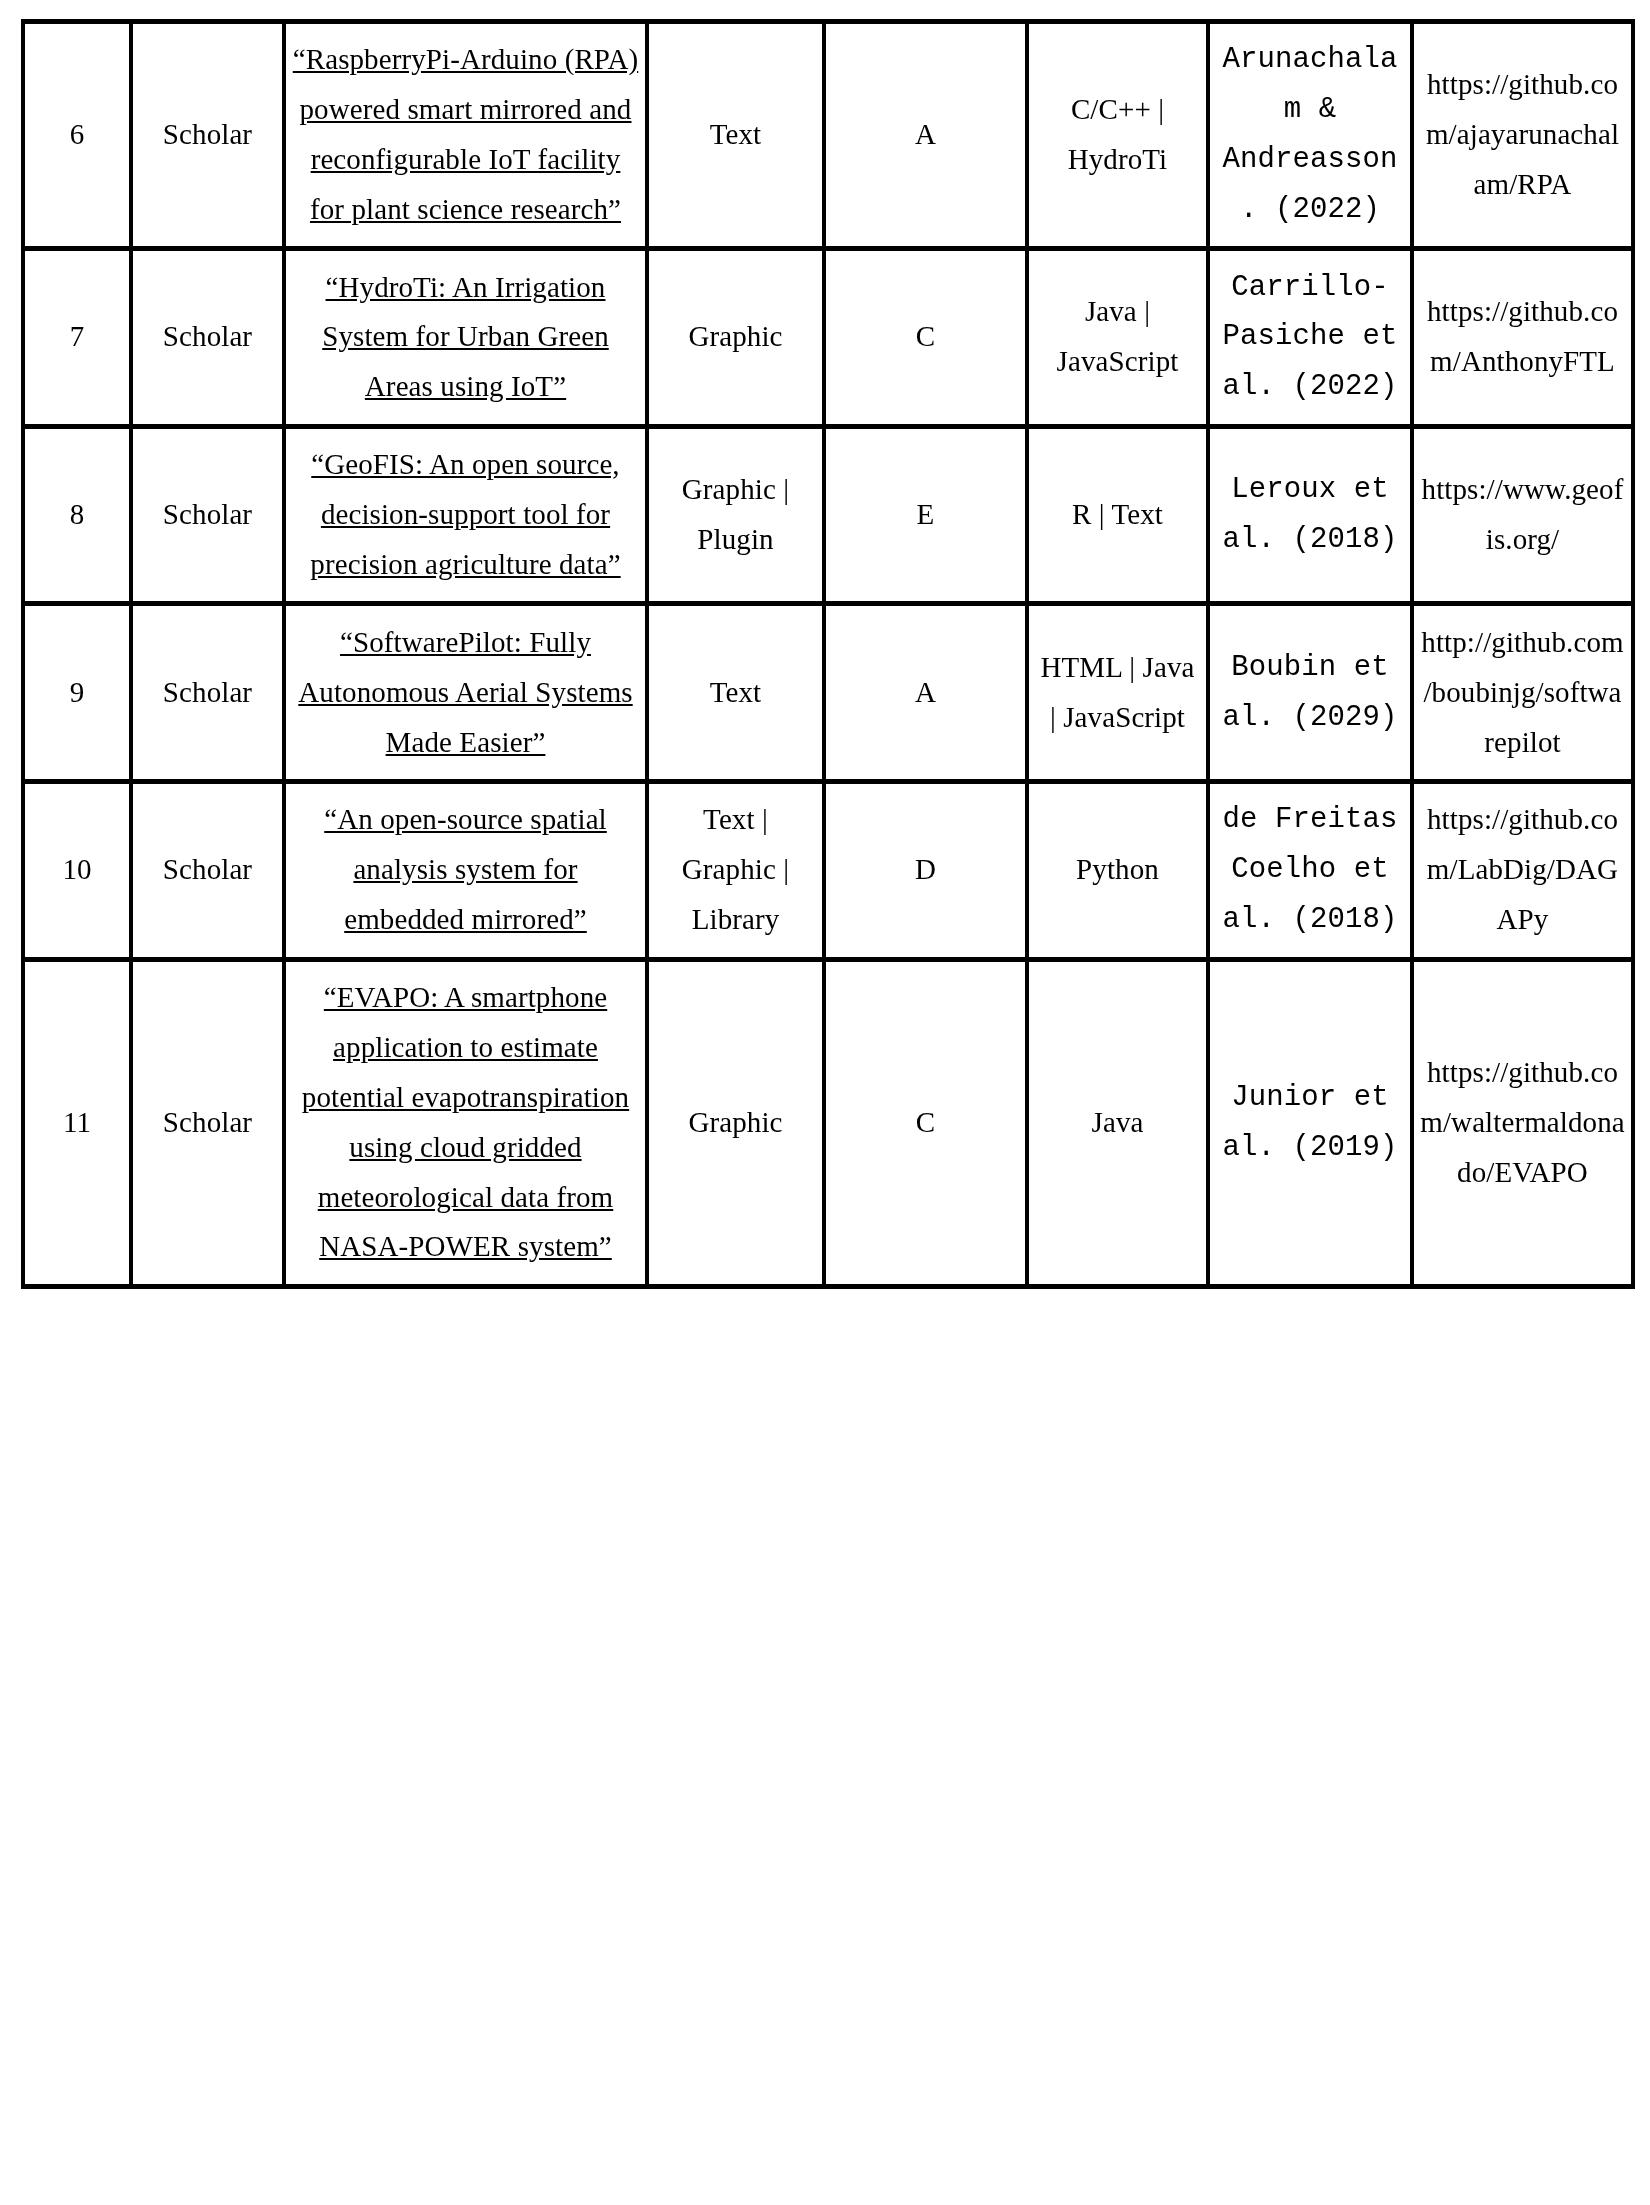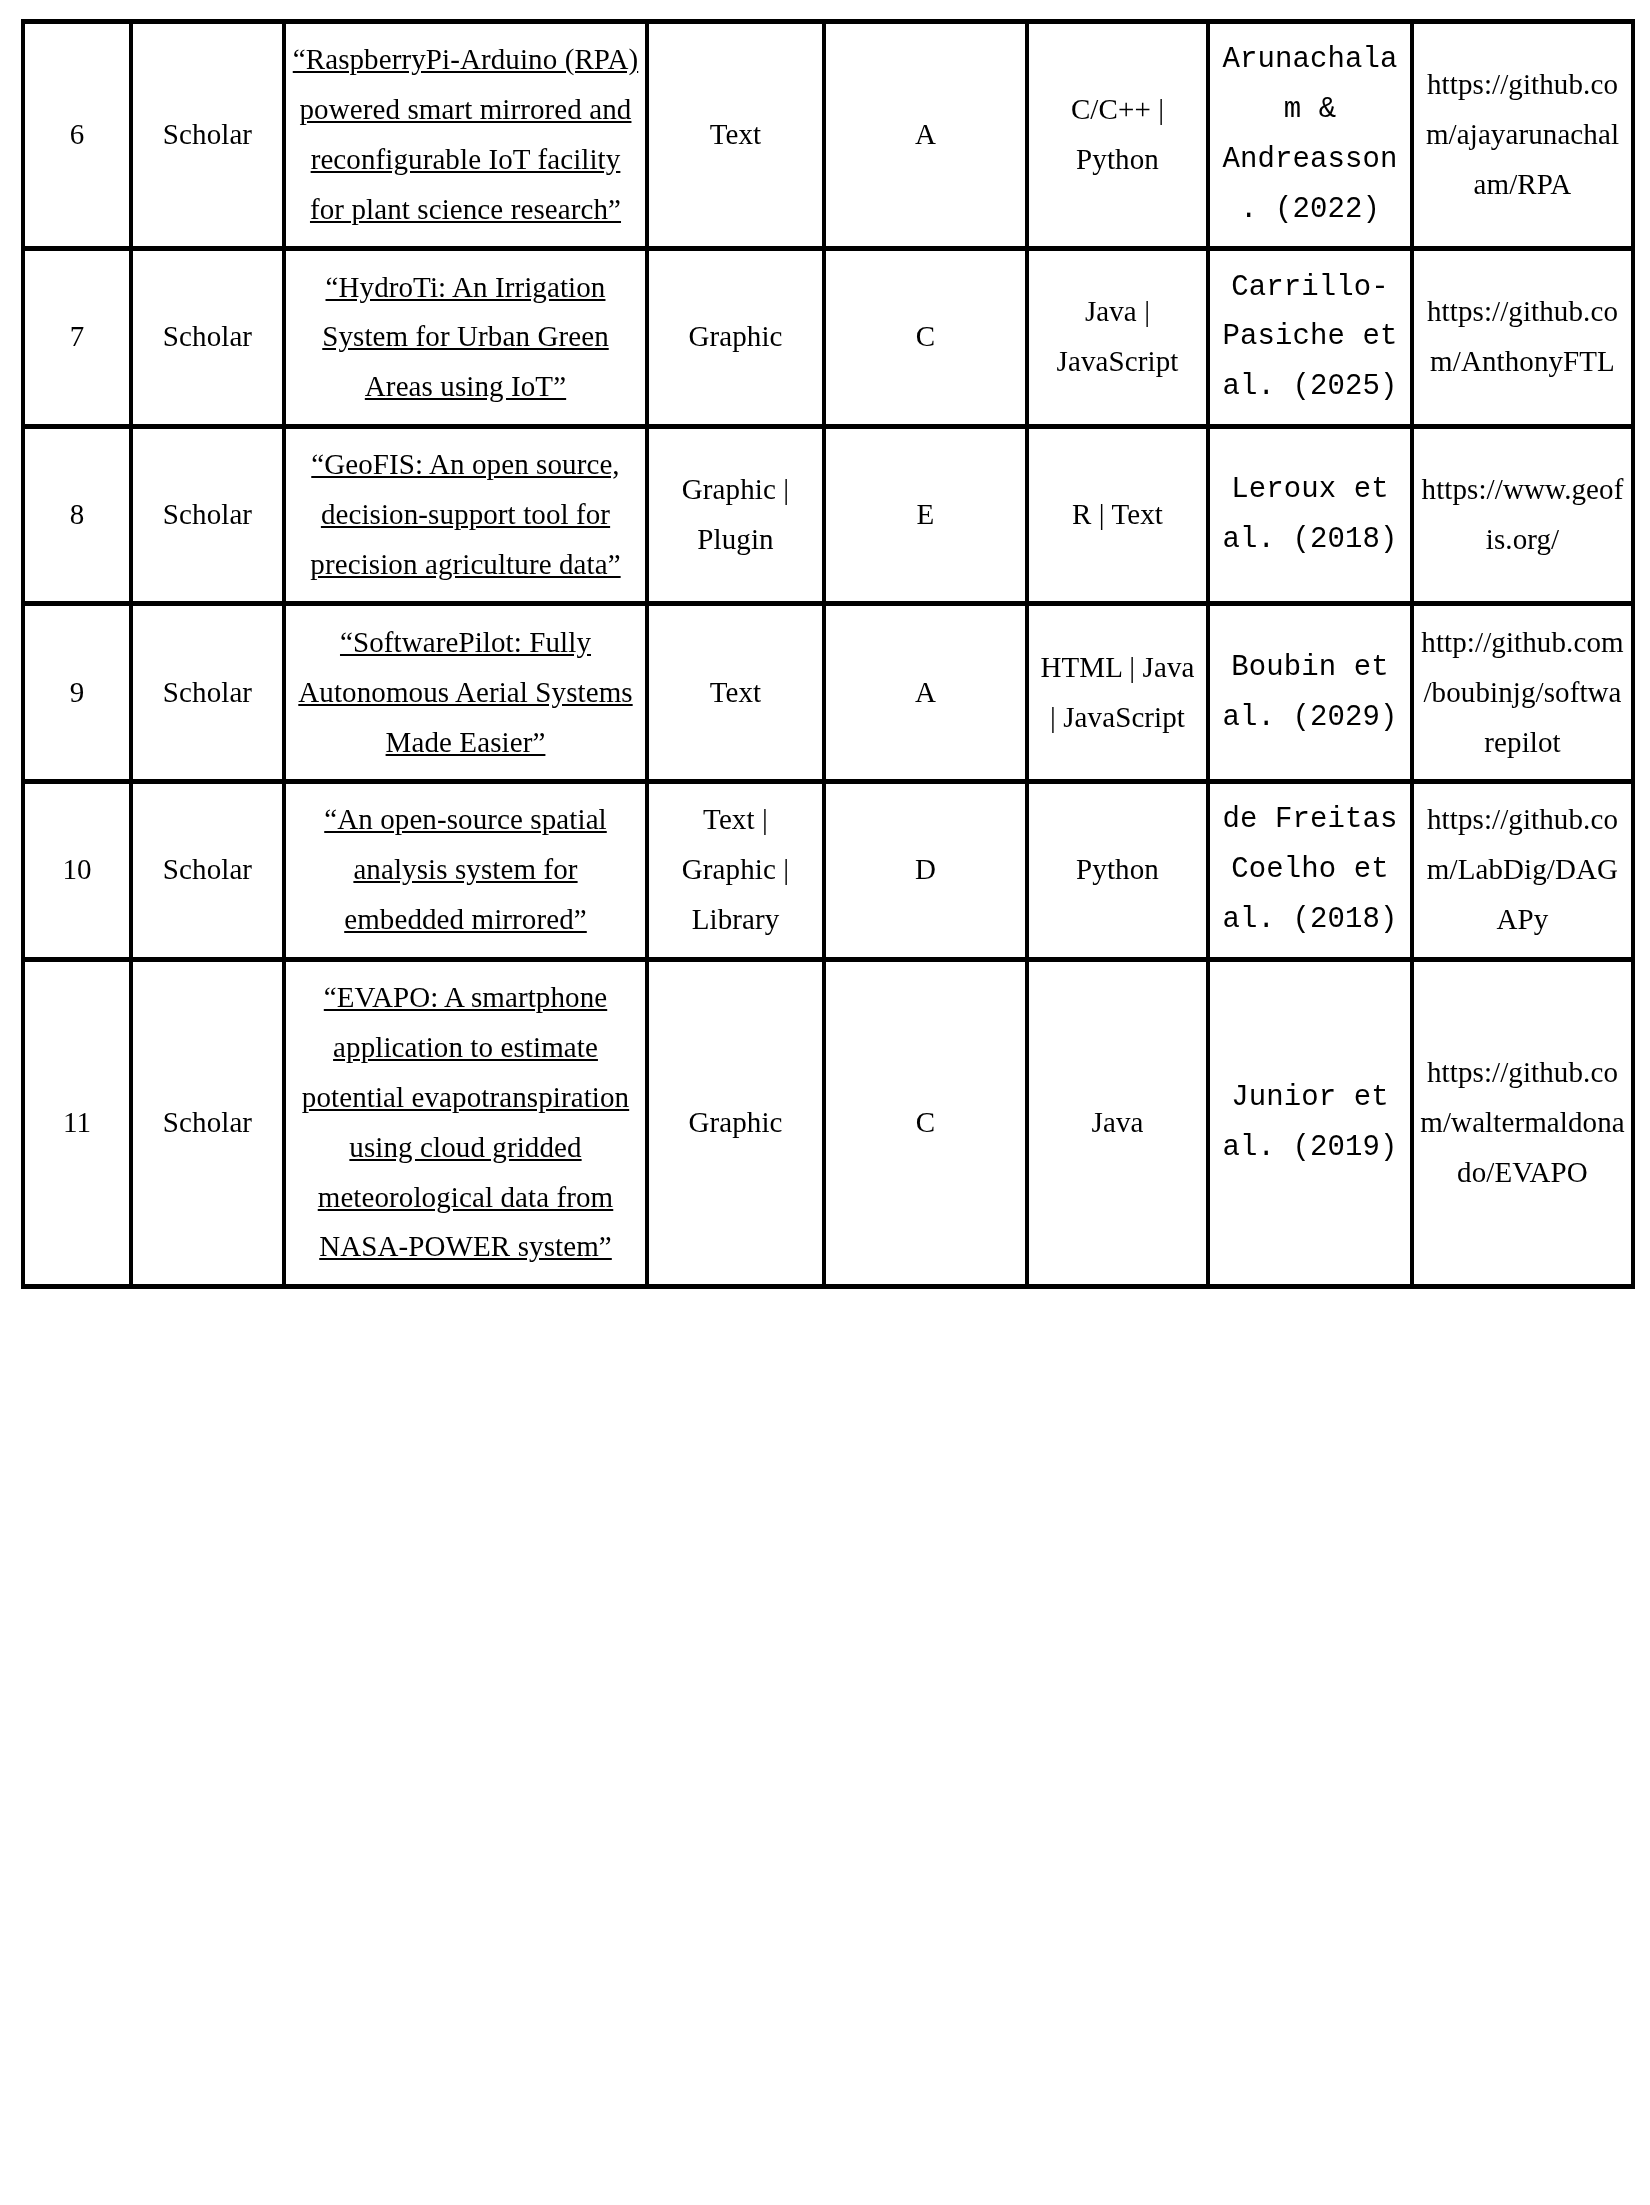--- a/index.html
+++ b/index.html
@@ -95,33 +95,33 @@
         <col class="c-url">
       </colgroup>
       <tbody>
 
         <tr>
           <td class="cell-id">6</td>
           <td class="cell-source">Scholar</td>
           <td class="cell-title">“RaspberryPi-Arduino (RPA) powered smart mirrored and reconfigurable IoT facility for plant science research”</td>
           <td class="cell-type">Text</td>
           <td class="cell-cat">A</td>
-          <td class="cell-lang">C/C++ | Python</td>
+          <td class="cell-lang">C/C++ | HydroTi</td>
           <td class="cell-ref">Arunachalam &amp; Andreasson. (2022)</td>
           <td class="cell-url">https://github.com/ajayarunachalam/RPA</td>
         </tr>
 
         <tr>
           <td class="cell-id">7</td>
           <td class="cell-source">Scholar</td>
           <td class="cell-title">“HydroTi: An Irrigation System for Urban Green Areas using IoT”</td>
           <td class="cell-type">Graphic</td>
           <td class="cell-cat">C</td>
           <td class="cell-lang">Java | JavaScript</td>
-          <td class="cell-ref">Carrillo-Pasiche et al. (2025)</td>
+          <td class="cell-ref">Carrillo-Pasiche et al. (2022)</td>
           <td class="cell-url">https://github.com/AnthonyFTL</td>
         </tr>
 
         <tr>
           <td class="cell-id">8</td>
           <td class="cell-source">Scholar</td>
           <td class="cell-title">“GeoFIS: An open source, decision-support tool for precision agriculture data”</td>
           <td class="cell-type">Graphic | Plugin</td>
           <td class="cell-cat">E</td>
           <td class="cell-lang">R | Text</td>

